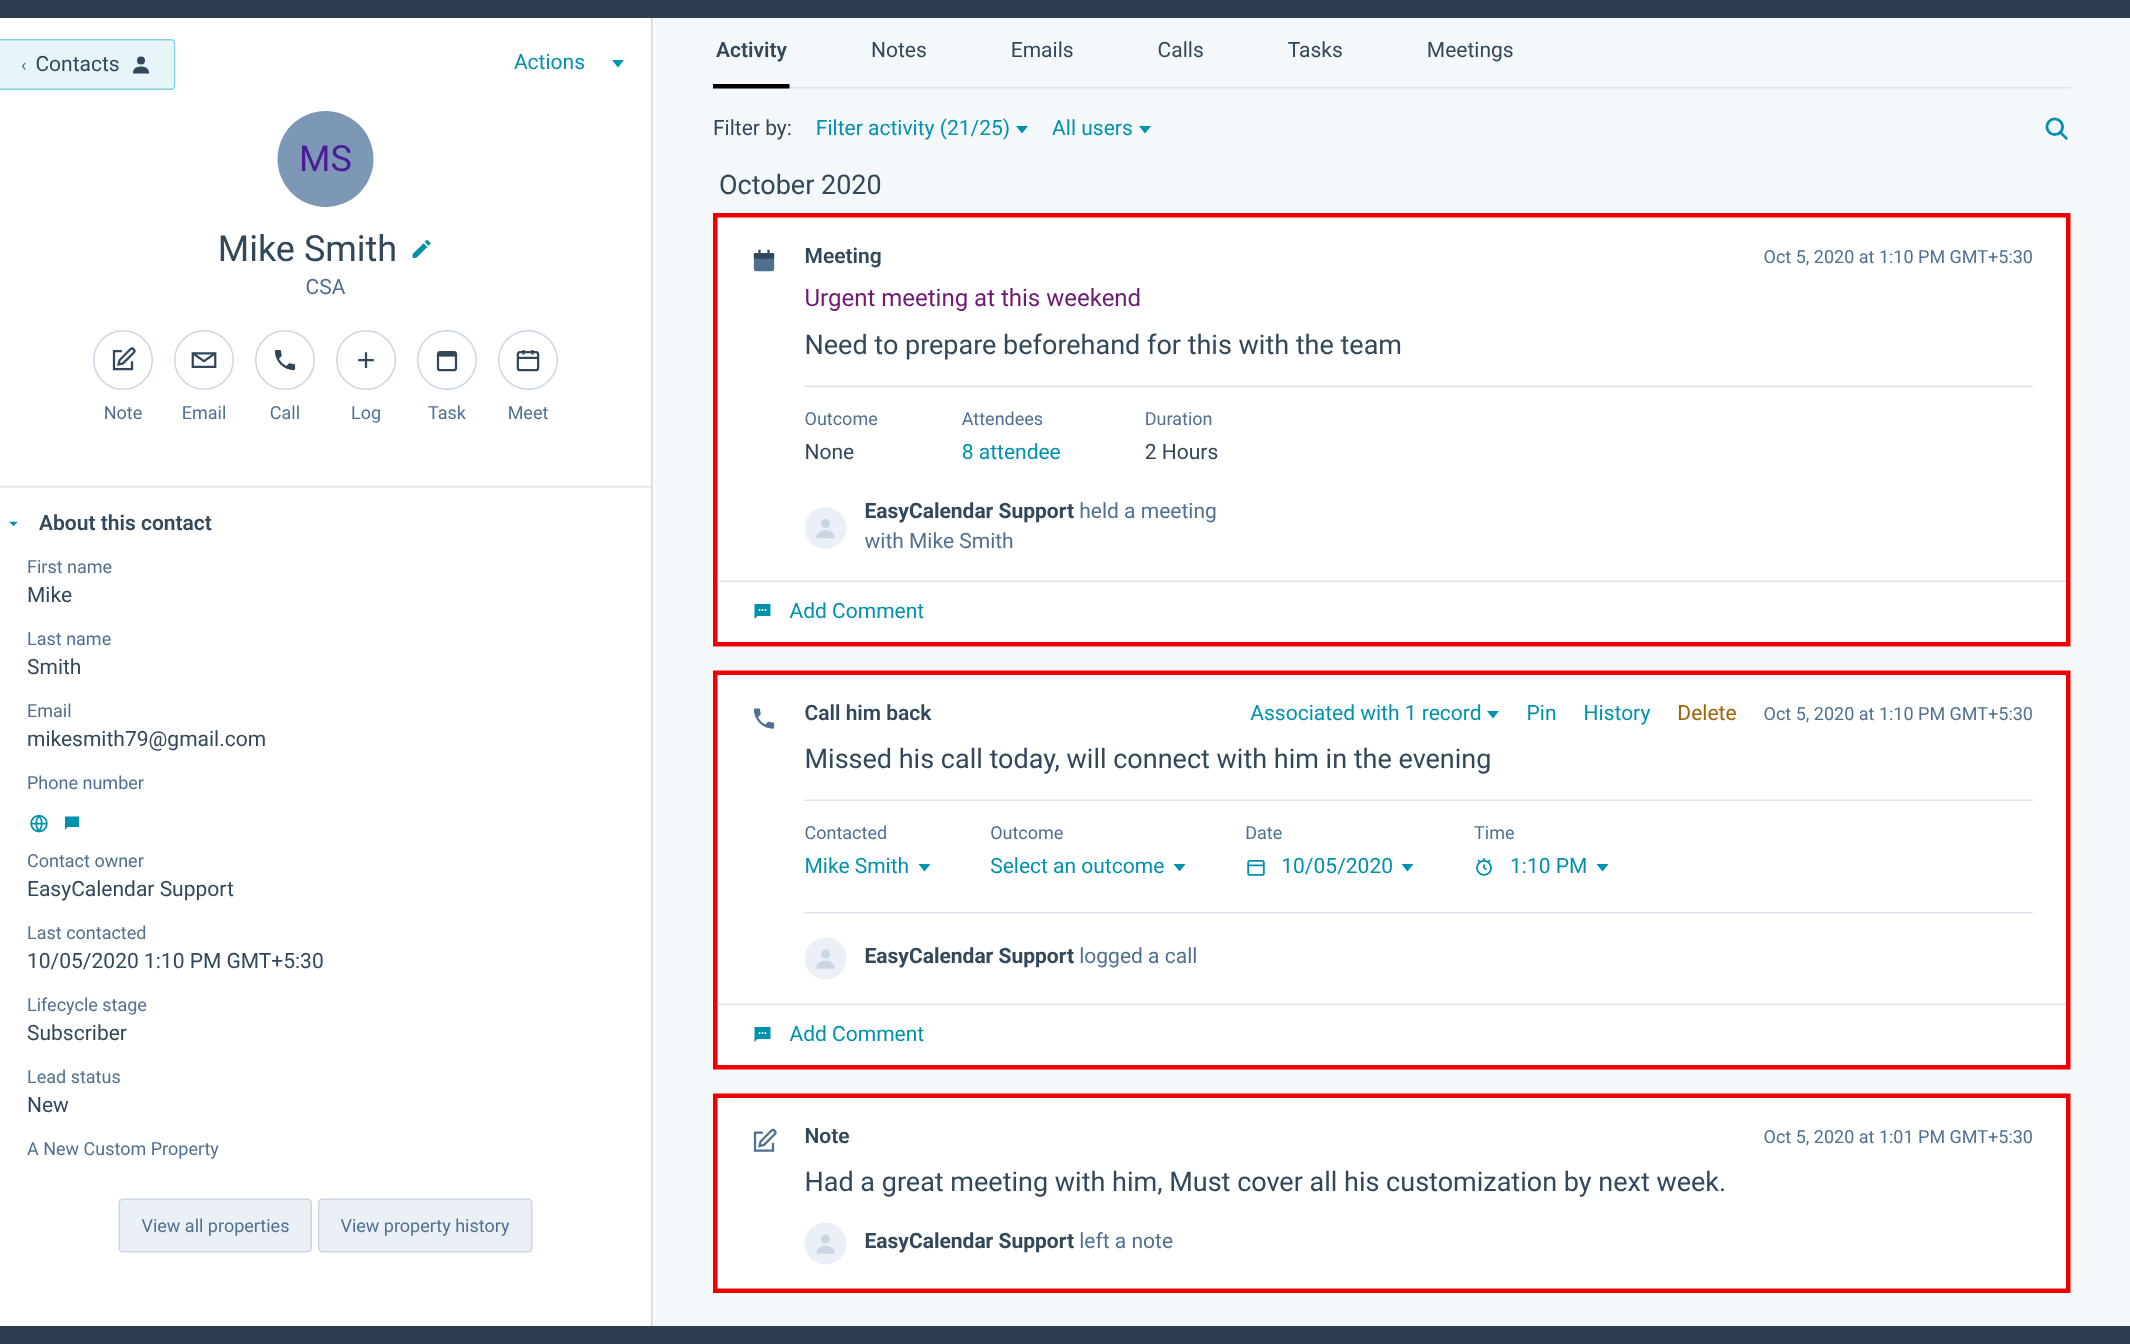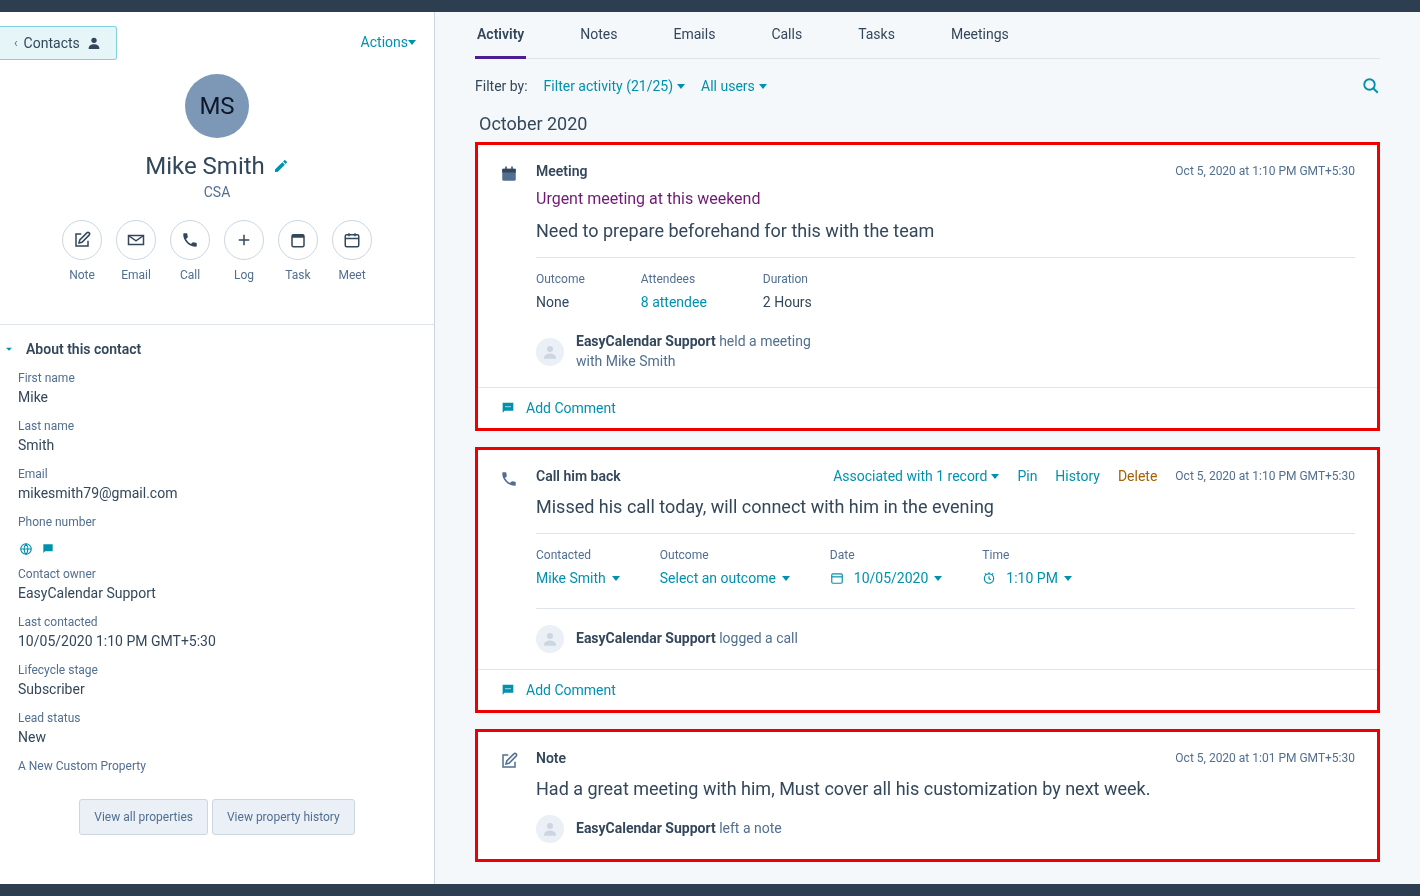--- a/index.html
+++ b/index.html
@@ -12,25 +12,25 @@
 .sidebar { width:435px; background:#fff; overflow-y:auto; position:relative; border-right:1px solid #cbd6e2; }
 .sidebar-inner { padding:0 0 20px 0; }
 .sidebar::-webkit-scrollbar { width:16px; }
 .sidebar::-webkit-scrollbar-thumb { background:#cbd6e2; }
 .sidebar::-webkit-scrollbar-track { background:#eaf0f6; }
 
 .back-row { display:flex; justify-content:space-between; align-items:flex-start; padding:14px 18px 0 0; }
 .back-btn { display:inline-flex; align-items:center; gap:6px; border:1px solid #7fd1de; background:#e5f5f8; color:#33475b; padding:8px 14px; border-left:none; font-size:14px; cursor:pointer; border-radius:0 3px 3px 0; }
 .back-btn .chev { font-size:12px; color:#516f90; }
 .back-btn .person { width:16px; height:16px; }
-.actions-link { color:#0091ae; font-size:14px; display:flex; align-items:center; gap:0; cursor:pointer; margin-top:8px; }
+.actions-link { color:#0091ae; font-size:14px; display:flex; align-items:center; gap:18px; cursor:pointer; margin-top:8px; }
 .caret-down { width:0; height:0; border-left:4px solid transparent; border-right:4px solid transparent; border-top:5px solid currentColor; display:inline-block; }
 
 .profile { text-align:center; padding:14px 0 20px 0; }
-.avatar-big { width:64px; height:64px; border-radius:50%; background:#7c98b6; color:#0f172a; font-size:24px; font-weight:400; display:flex; align-items:center; justify-content:center; margin:0 auto 14px; }
+.avatar-big { width:64px; height:64px; border-radius:50%; background:#7c98b6; color:#4c1d95; font-size:24px; font-weight:400; display:flex; align-items:center; justify-content:center; margin:0 auto 14px; }
 .name-row { display:flex; align-items:center; justify-content:center; gap:8px; }
 .contact-name { font-size:24px; font-weight:400; color:#33475b; }
 .pencil { color:#0091ae; width:16px; height:16px; cursor:pointer; }
 .subtitle { font-size:14px; color:#516f90; margin-top:4px; }
 
 .action-row { display:flex; justify-content:center; gap:14px; margin-top:20px; }
 .action-item { text-align:center; }
 .action-circle { width:40px; height:40px; border:1px solid #cbd6e2; border-radius:50%; display:flex; align-items:center; justify-content:center; margin:0 auto 8px; cursor:pointer; color:#33475b; }
 .action-circle svg { width:18px; height:18px; }
 .action-label { font-size:12px; color:#516f90; }
@@ -50,21 +50,21 @@
 .ghost-btn { border:1px solid #cbd6e2; background:#eaf0f6; color:#516f90; font-size:12px; padding:10px 14px; border-radius:3px; cursor:pointer; }
 
 
 .content { flex:1; background:#f5f8fa; overflow-y:auto; padding:0 40px 20px 40px; position:relative; }
 .content::-webkit-scrollbar { width:16px; }
 .content::-webkit-scrollbar-thumb { background:#cbd6e2; }
 .content::-webkit-scrollbar-track { background:#eaf0f6; }
 
 .tabs { display:flex; gap:52px; border-bottom:1px solid #dfe3eb; padding-top:14px; margin-bottom:18px; }
 .tab { padding:0 2px 14px 2px; color:#33475b; cursor:pointer; font-size:14px; }
-.tab.active { font-weight:600; border-bottom:3px solid #4c1d95; margin-bottom:-1px; }
+.tab.active { font-weight:600; border-bottom:3px solid #000000; margin-bottom:-1px; }
 
 .filter-bar { display:flex; align-items:center; gap:16px; margin-bottom:18px; }
 .filter-label { color:#33475b; }
 .filter-link { color:#0091ae; display:flex; align-items:center; gap:4px; cursor:pointer; }
 .search-icon { margin-left:auto; color:#0091ae; cursor:pointer; }
 
 .month-head { font-size:18px; color:#33475b; margin-bottom:8px; padding-left:4px; }
 
 .card { background:#fff; border:3px solid #ef0000; margin-bottom:16px; position:relative; }
 .card-inner { padding:18px 22px 0 22px; }

